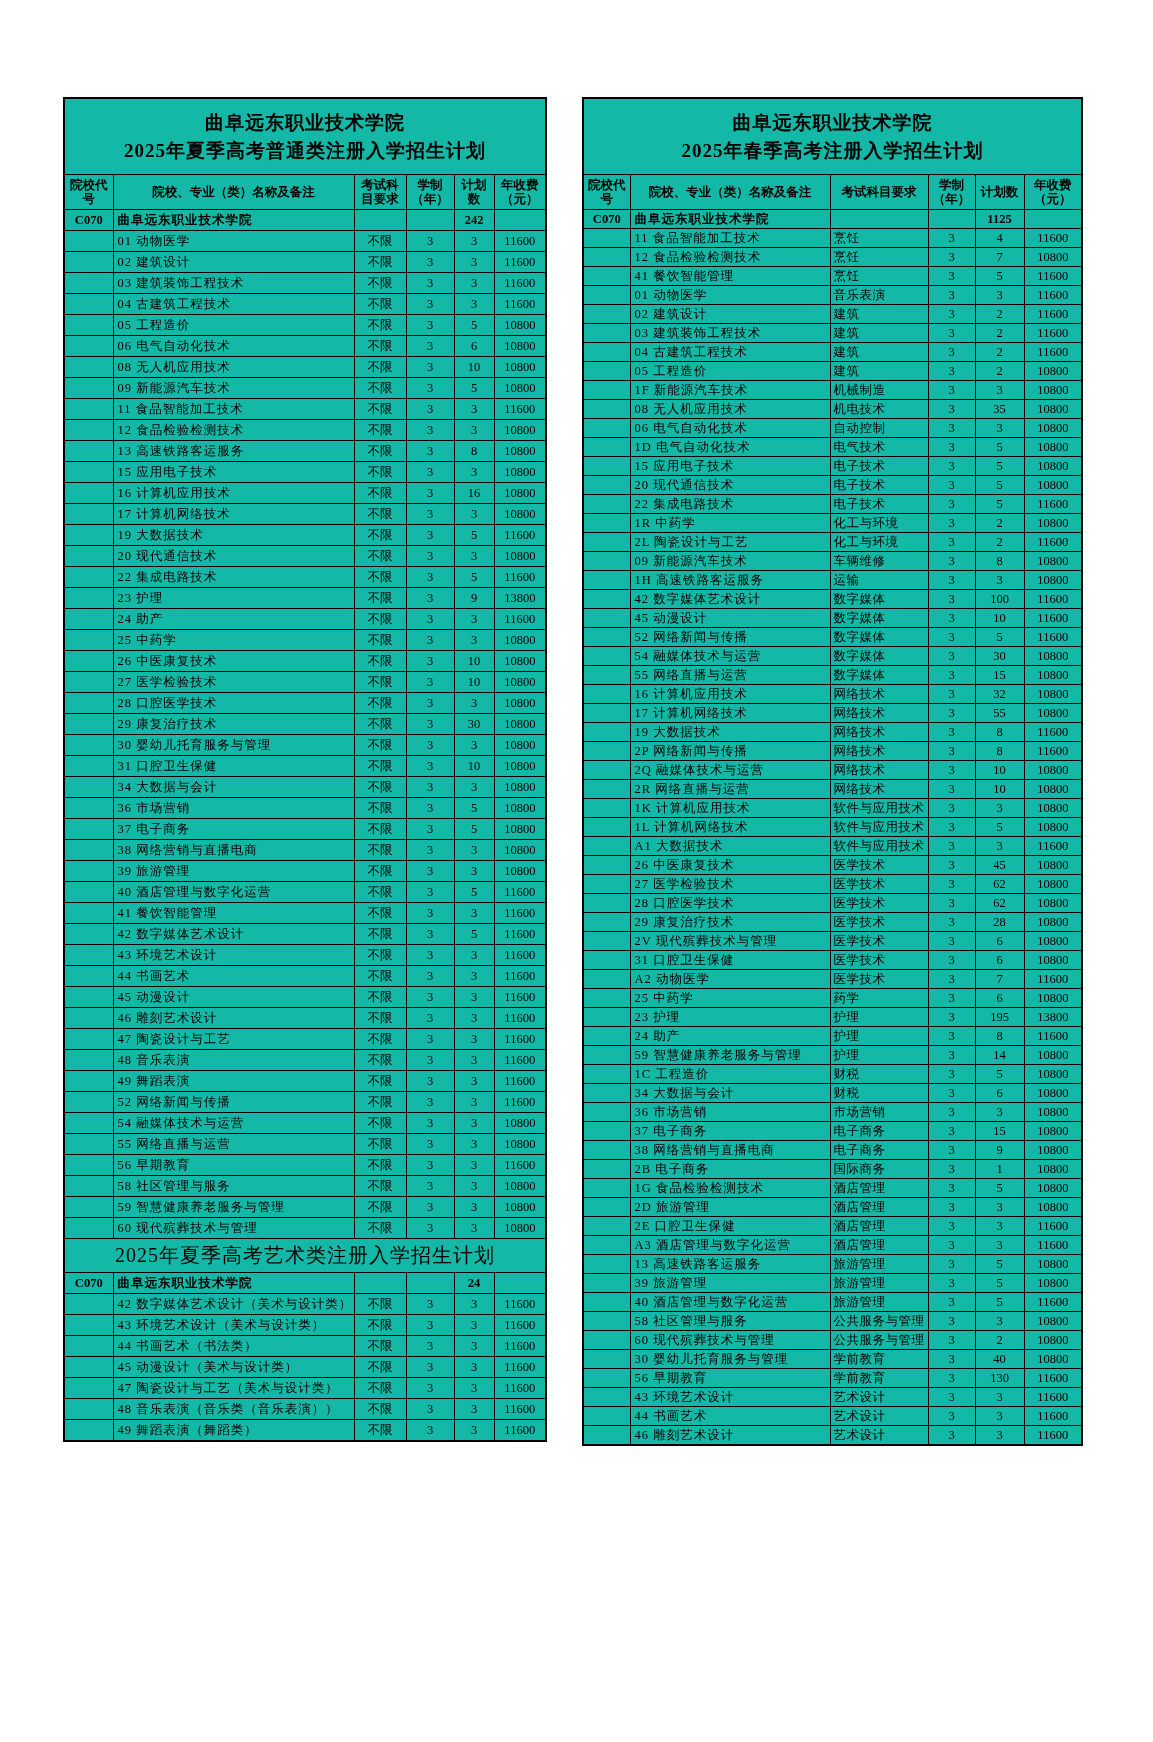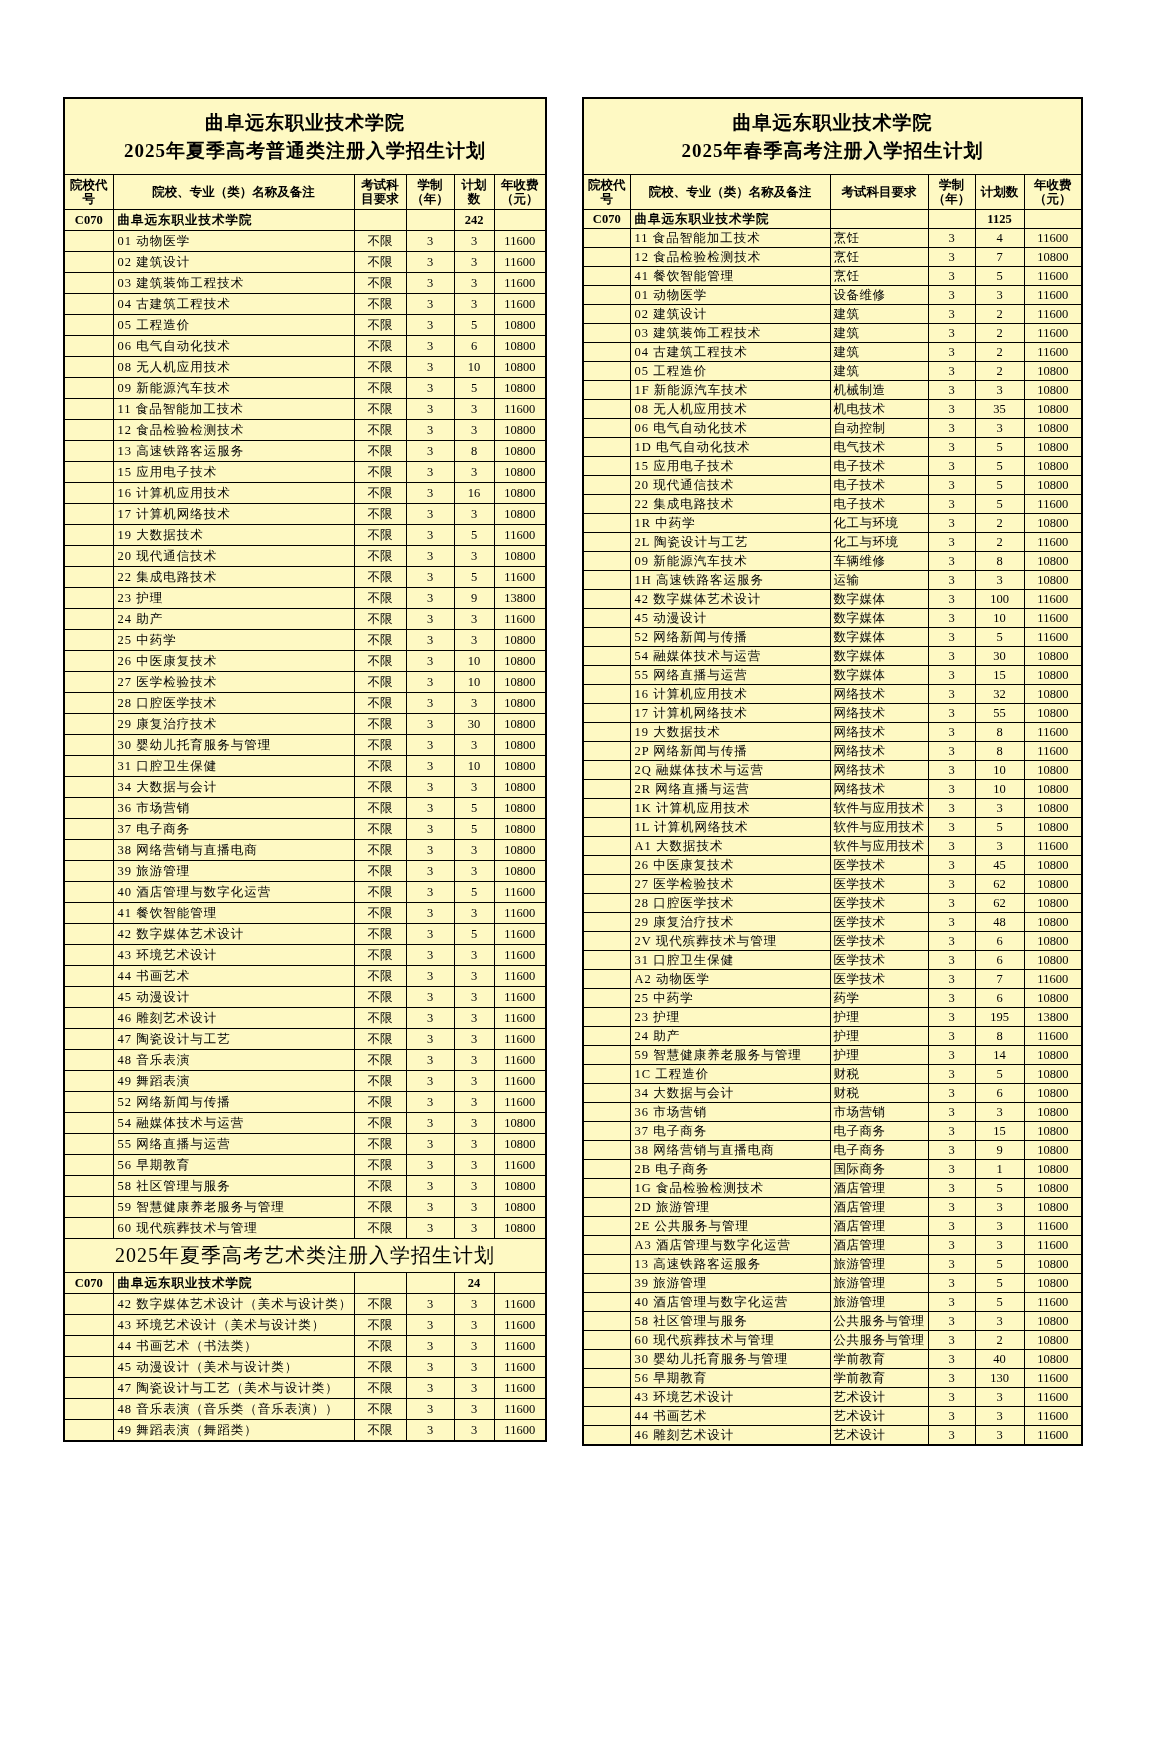--- a/index.html
+++ b/index.html
@@ -3,21 +3,21 @@
 <meta charset="utf-8">
 <style>
   html,body{margin:0;padding:0;background:#e8e8e8;}
   .page{
     position:relative;width:1153px;height:1742px;background:#ffffff;
     font-family:"Liberation Serif","DejaVu Serif",serif;color:#000;
     margin:0 auto;overflow:hidden;
   }
   table.plan{
     position:absolute;top:97px;border-collapse:collapse;table-layout:fixed;
-    border:2px solid #000;background:#fef9c3;
+    border:2px solid #000;background:#14b8a6;
   }
   table.plan th,table.plan td{
     border:1px solid #000;overflow:hidden;vertical-align:middle;
     font-size:12.5px;line-height:1.15;padding:0 2px;text-align:center;
   }
   .sheet-left{left:63px;width:482px;}
   .sheet-right{left:582px;width:499px;}
   th.title-cell{height:75px;border-bottom:1px solid #000;}
   .t1,.t2{font-weight:bold;font-size:19px;letter-spacing:1px;line-height:1.45;}
   tr.head th{height:34px;font-weight:bold;word-break:break-all;padding:0 3px;}
@@ -577,21 +577,21 @@
           <td class="c0"></td>
           <td class="c1">41 餐饮智能管理</td>
           <td class="c2">烹饪</td>
           <td class="c3">3</td>
           <td class="c4">5</td>
           <td class="c5">11600</td>
         </tr>
         <tr>
           <td class="c0"></td>
           <td class="c1">01 动物医学</td>
-          <td class="c2">设备维修</td>
+          <td class="c2">音乐表演</td>
           <td class="c3">3</td>
           <td class="c4">3</td>
           <td class="c5">11600</td>
         </tr>
         <tr>
           <td class="c0"></td>
           <td class="c1">02 建筑设计</td>
           <td class="c2">建筑</td>
           <td class="c3">3</td>
           <td class="c4">2</td>
@@ -843,21 +843,21 @@
           <td class="c2">医学技术</td>
           <td class="c3">3</td>
           <td class="c4">62</td>
           <td class="c5">10800</td>
         </tr>
         <tr>
           <td class="c0"></td>
           <td class="c1">29 康复治疗技术</td>
           <td class="c2">医学技术</td>
           <td class="c3">3</td>
-          <td class="c4">48</td>
+          <td class="c4">28</td>
           <td class="c5">10800</td>
         </tr>
         <tr>
           <td class="c0"></td>
           <td class="c1">2V 现代殡葬技术与管理</td>
           <td class="c2">医学技术</td>
           <td class="c3">3</td>
           <td class="c4">6</td>
           <td class="c5">10800</td>
         </tr>
@@ -968,21 +968,21 @@
         <tr>
           <td class="c0"></td>
           <td class="c1">2D 旅游管理</td>
           <td class="c2">酒店管理</td>
           <td class="c3">3</td>
           <td class="c4">3</td>
           <td class="c5">10800</td>
         </tr>
         <tr>
           <td class="c0"></td>
-          <td class="c1">2E 公共服务与管理</td>
+          <td class="c1">2E 口腔卫生保健</td>
           <td class="c2">酒店管理</td>
           <td class="c3">3</td>
           <td class="c4">3</td>
           <td class="c5">11600</td>
         </tr>
         <tr>
           <td class="c0"></td>
           <td class="c1">A3 酒店管理与数字化运营</td>
           <td class="c2">酒店管理</td>
           <td class="c3">3</td>

